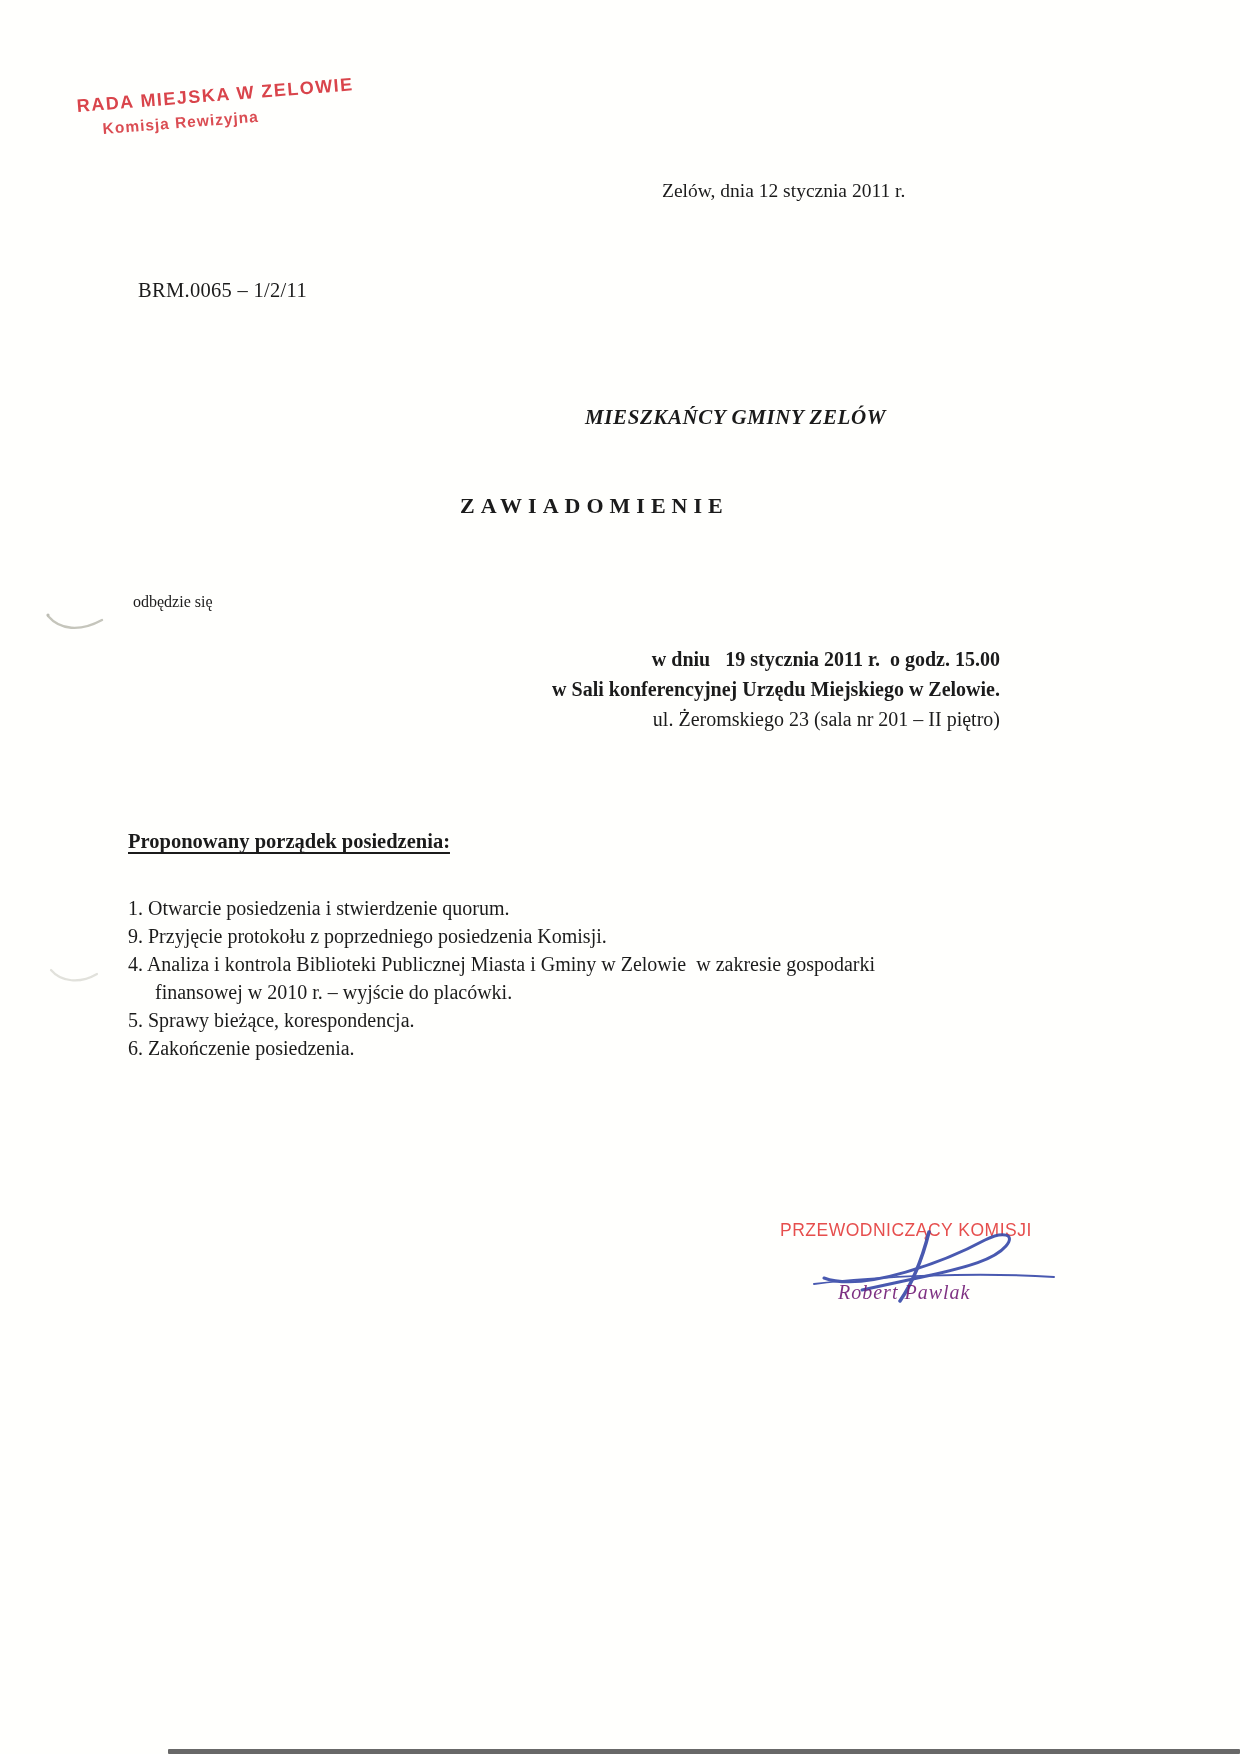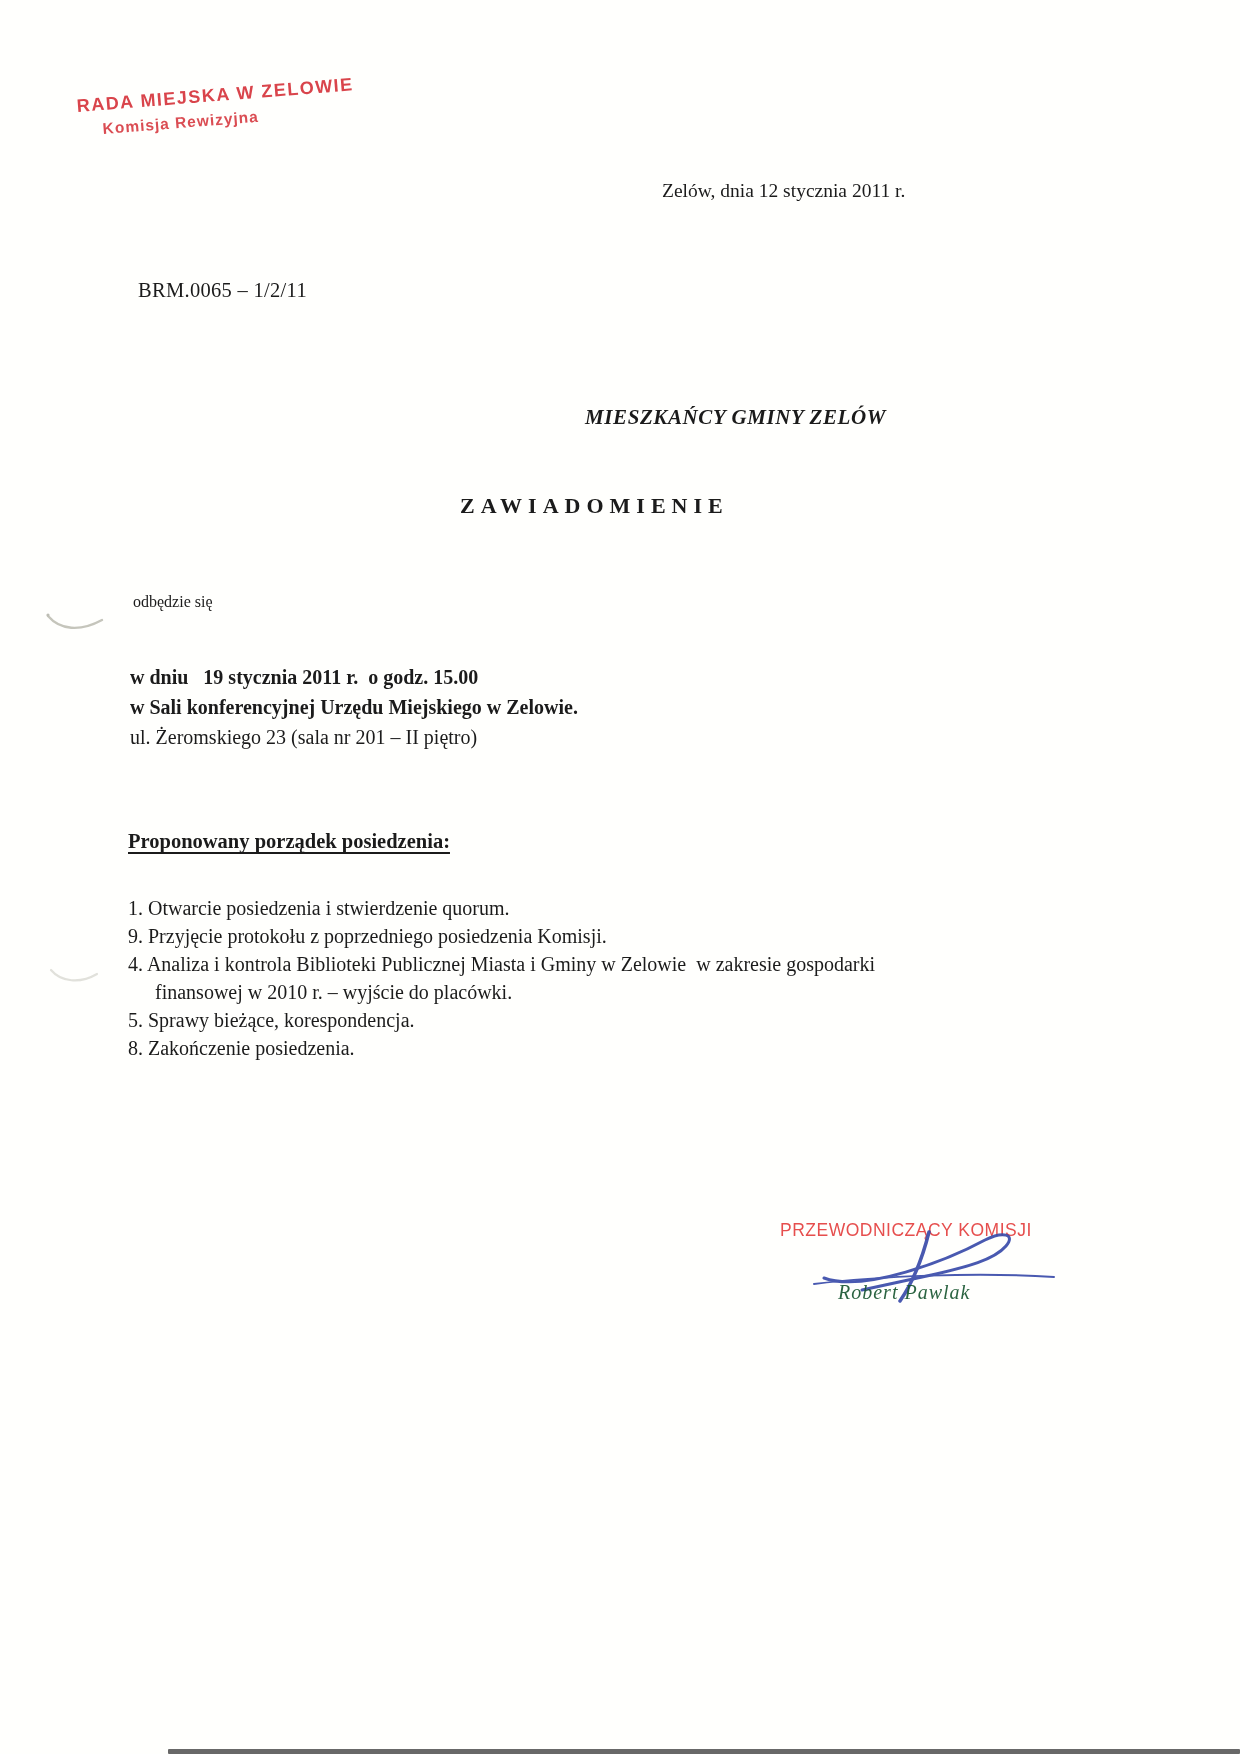--- a/index.html
+++ b/index.html
@@ -36,43 +36,43 @@
     font-size:21px;font-weight:700;font-style:italic;letter-spacing:.6px;
   }
   .doc-title{
     left:460px;top:493px;
     font-size:22px;font-weight:700;letter-spacing:6px;
   }
   .pre{white-space:pre-wrap;}
   .intro1{left:198px;top:561px;font-size:20px;}
   .intro2{left:133px;top:593px;font-size:16px;}
   .meeting{
-    left:130px;top:662px;width:870px;
-    text-align:left;font-size:20px;line-height:30px;
+    left:130px;top:644px;width:870px;
+    text-align:right;font-size:20px;line-height:30px;
   }
   .meeting .bold{font-weight:700;}
   .agenda-heading{
     left:128px;top:830px;
     font-size:20.5px;font-weight:700;
     text-decoration:underline;text-underline-offset:4px;
     text-decoration-thickness:2px;
   }
   .agenda{left:128px;top:894px;font-size:20px;line-height:28px;width:960px;}
   .agenda .line{white-space:pre-wrap;}
   .agenda .cont{padding-left:27px;}
   .sig-role{
     left:780px;top:1220px;
     font-family:"Liberation Sans", sans-serif;
     font-size:17.5px;letter-spacing:.5px;
     color:#e4403f;opacity:.92;
   }
   .sig-name{
     left:838px;top:1281px;
     font-size:20px;font-style:italic;letter-spacing:1px;
-    color:#14532d;opacity:.9;
+    color:#701a75;opacity:.9;
   }
   .sig-ink{left:808px;top:1226px;}
   .squiggle1{left:44px;top:608px;opacity:.75;}
   .squiggle2{left:48px;top:964px;opacity:.45;}
   .scan-edge{
     left:168px;top:1749px;width:1072px;height:5px;
     background:#4e4e4e;opacity:.85;border-radius:1px;
   }
 </style>
 </head>
@@ -102,21 +102,21 @@
   </div>
 
   <div class="abs agenda-heading">Proponowany porządek posiedzenia:</div>
 
   <div class="abs agenda">
     <div class="line">1. Otwarcie posiedzenia i stwierdzenie quorum.</div>
     <div class="line">9. Przyjęcie protokołu z poprzedniego posiedzenia Komisji.</div>
     <div class="line">4. Analiza i kontrola Biblioteki Publicznej Miasta i Gminy w Zelowie  w zakresie gospodarki</div>
     <div class="line cont">finansowej w 2010 r. – wyjście do placówki.</div>
     <div class="line">5. Sprawy bieżące, korespondencja.</div>
-    <div class="line">8. Zakończenie posiedzenia.</div>
+    <div class="line">6. Zakończenie posiedzenia.</div>
   </div>
 
   <div class="abs sig-role">PRZEWODNICZĄCY KOMISJI</div>
 
   <div class="abs sig-ink">
     <svg width="252" height="78" viewBox="0 0 252 78">
       <g fill="none" stroke="#3a4caa" stroke-width="3" stroke-linecap="round" opacity="0.92">
         <path d="M16 52 C 56 67, 140 34, 177 14 C 195 5, 208 8, 198 20 C 186 34, 158 41, 128 48 C 100 54, 72 60, 54 64"></path>
         <path d="M6 58 C 70 50, 170 46, 246 51" stroke-width="2"></path>
         <path d="M121 6 C 115 30, 105 56, 92 75" stroke-width="3.5"></path>

